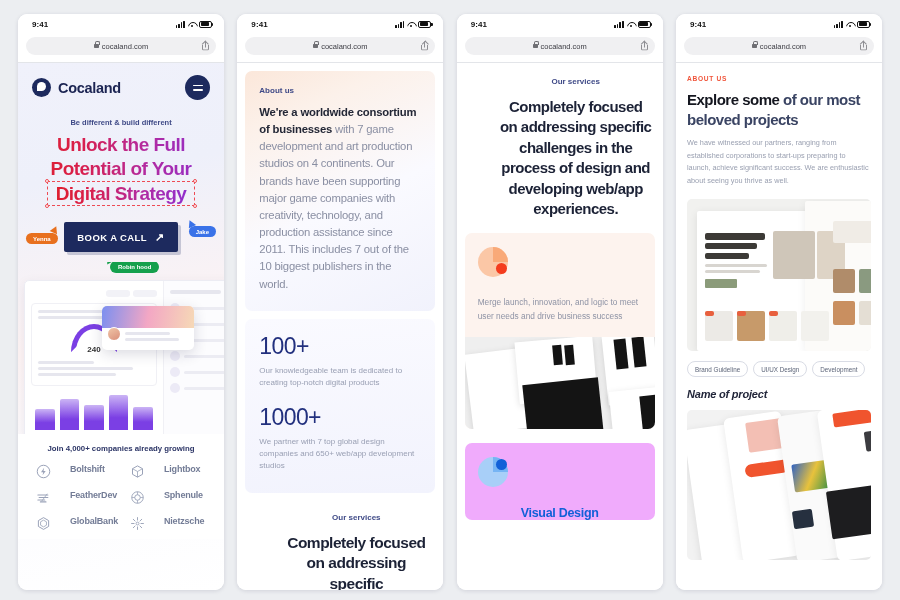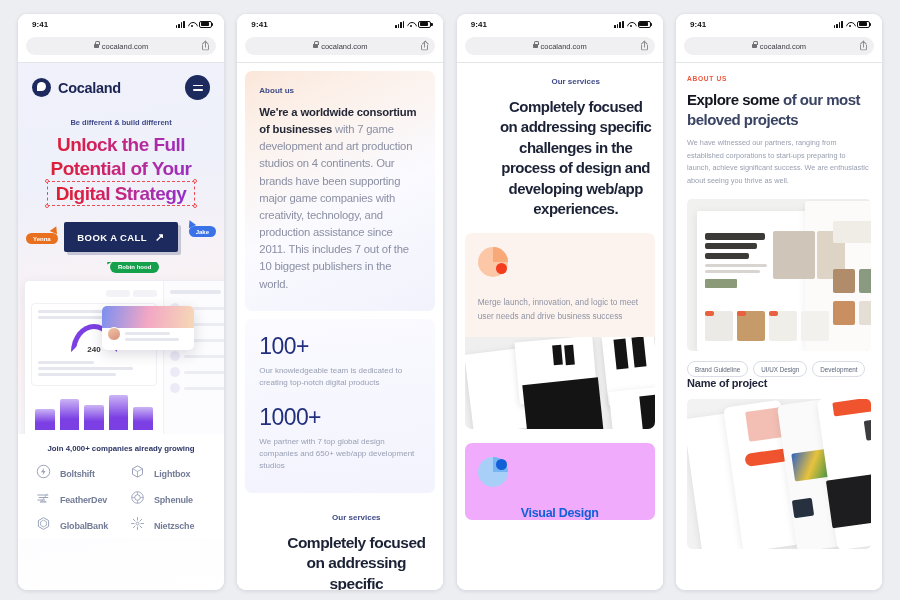--- a/index.html
+++ b/index.html
@@ -224,21 +224,21 @@
   .profile-pop .banner { height:22px; background: linear-gradient(100deg,#7b8ff0,#f3a7c4,#f6d9b6); }
   .profile-pop .body { padding: 4px 5px 6px; display:flex; gap:4px; align-items:center; }
   .avatar-s { width:14px;height:14px;border-radius:50%; background: linear-gradient(150deg,#f0c6a8,#d98f7a); flex:none; margin-top:-9px; border:1.4px solid #fff;}
   .tx-list .tx { display:flex; align-items:center; gap:4px; margin-bottom:6px; }
   .tx .dot { width:10px;height:10px;border-radius:50%;background:#eceaf6; flex:none;}
   .tx .ln { flex:1; height:3px;background:#ececf3;border-radius:2px;}
 
   .logos-wrap { padding: 10px 12px 8px; text-align:center; background:#fff; }
   .logos-cap { font-size:7.8px; font-weight:700; color:#2c3566; margin-bottom:11px; }
   .logos-grid { display:grid; grid-template-columns:1fr 1fr; gap: 11px 6px; }
-  .logo-it { display:flex; align-items:flex-end; gap:9px; justify-content:flex-start; padding-left:6px;}
+  .logo-it { display:flex; align-items:flex-start; gap:19px; justify-content:flex-start; padding-left:6px;}
   .logo-it .lbl { font-size:9px; color:#737c96; font-weight:600; letter-spacing:-.2px;}
   .lg { width:15px;height:15px; flex:none; color:#9aa2b8; }
 
   
   .p2 { background:#fff; padding: 8px 8px 0; }
   .about-card {
     background: linear-gradient(155deg,#fbe7da 0%,#fcf1ea 20%,#fafaff 55%,#f1f2fc 100%);
     border-radius: 7px; padding: 15px 14px 18px;
   }
   .kicker { font-size:8px; font-weight:700; color:#3f4a87; margin-bottom:9px; }
@@ -295,21 +295,21 @@
   .p4-p { font-size:7.3px; line-height:1.72; color:#9aa0b1; margin-top:8px; }
   .proj-img {
     margin-top: 12px; height: 152px; border-radius:5px; overflow:hidden;
     background:#f1f1ef; position:relative;
   }
   .tags { display:flex; gap:5px; margin-top:10px; }
   .tag {
     font-size:6.3px; color:#5c6478; border:.8px solid #d9dce5;
     border-radius:9px; padding:3.5px 7px; background:#fff; white-space:nowrap;
   }
-  .proj-name { font-size:11px; font-weight:600; color:#22263a; letter-spacing:-.2px; }
+  .proj-name { font-size:11px; font-weight:600; color:#22263a; margin-top:11px; letter-spacing:-.2px;font-style:italic; }
   .proj-img2 {
     margin-top: 10px; height: 150px; border-radius:5px; overflow:hidden;
     background:#f2f2f2; position:relative;
   }
 
   
   .m-rect { position:absolute; border-radius:2px; }
 </style>
 </head>
 <body>

